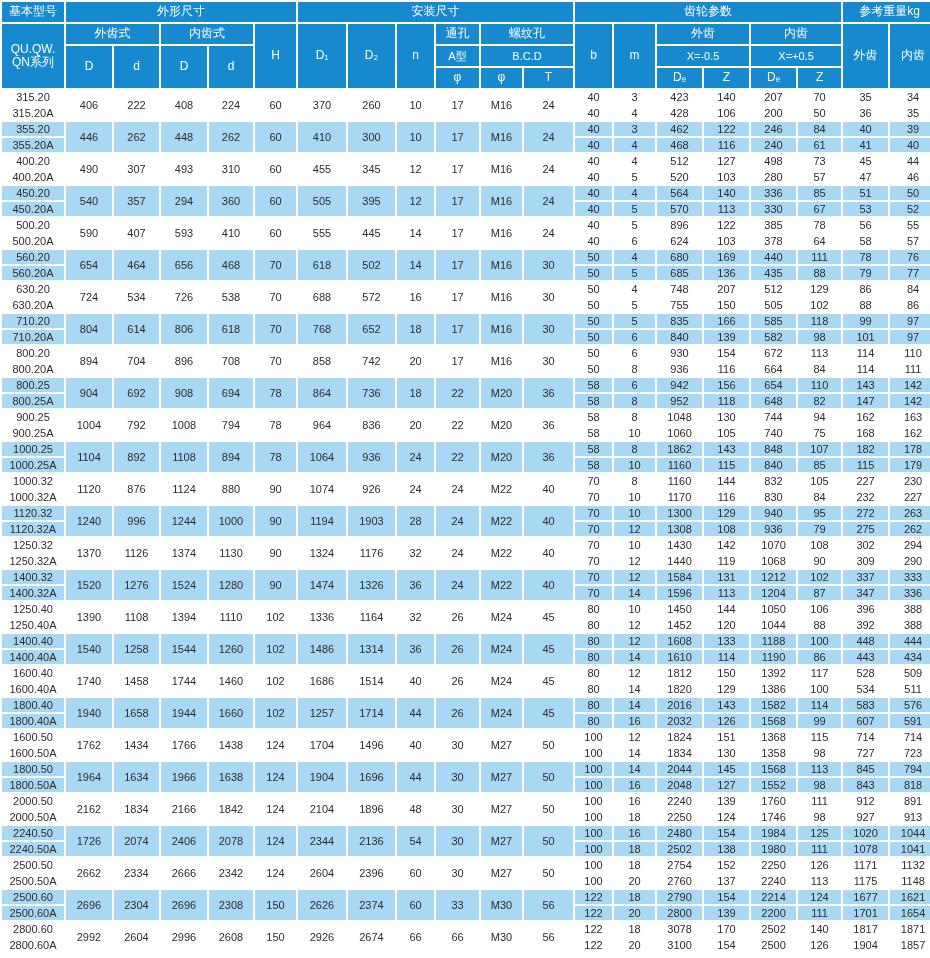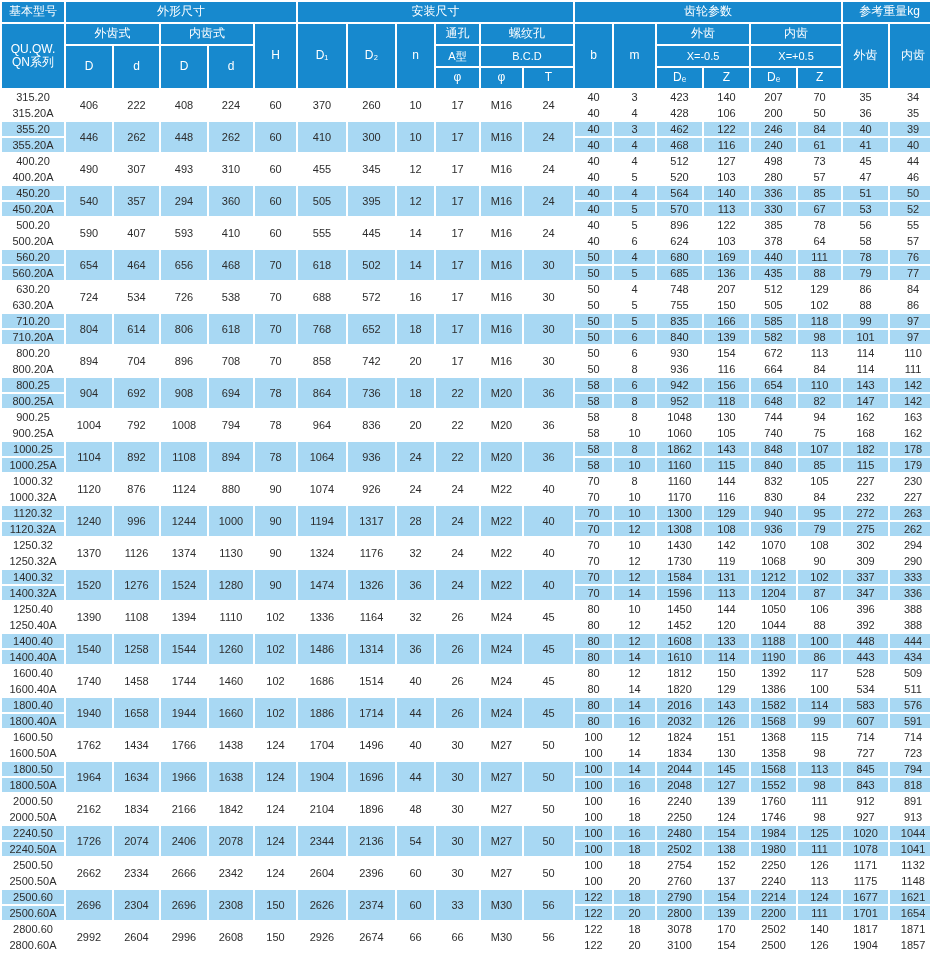--- a/index.html
+++ b/index.html
@@ -535,21 +535,21 @@
         <td>227</td>
       </tr>
       <tr>
         <td class="alt">1120.32</td>
         <td rowspan="2" class="alt">1240</td>
         <td rowspan="2" class="alt">996</td>
         <td rowspan="2" class="alt">1244</td>
         <td rowspan="2" class="alt">1000</td>
         <td rowspan="2" class="alt">90</td>
         <td rowspan="2" class="alt">1194</td>
-        <td rowspan="2" class="alt">1317</td>
+        <td rowspan="2" class="alt">1903</td>
         <td rowspan="2" class="alt">28</td>
         <td rowspan="2" class="alt">24</td>
         <td rowspan="2" class="alt">M22</td>
         <td rowspan="2" class="alt">40</td>
         <td class="alt">70</td>
         <td class="alt">10</td>
         <td class="alt">1300</td>
         <td class="alt">129</td>
         <td class="alt">940</td>
         <td class="alt">95</td>
@@ -586,21 +586,21 @@
         <td>142</td>
         <td>1070</td>
         <td>108</td>
         <td>302</td>
         <td>294</td>
       </tr>
       <tr>
         <td>1250.32A</td>
         <td>70</td>
         <td>12</td>
-        <td>1730</td>
+        <td>1440</td>
         <td>119</td>
         <td>1068</td>
         <td>90</td>
         <td>309</td>
         <td>290</td>
       </tr>
       <tr>
         <td class="alt">1400.32</td>
         <td rowspan="2" class="alt">1520</td>
         <td rowspan="2" class="alt">1276</td>
@@ -732,21 +732,21 @@
         <td>534</td>
         <td>511</td>
       </tr>
       <tr>
         <td class="alt">1800.40</td>
         <td rowspan="2" class="alt">1940</td>
         <td rowspan="2" class="alt">1658</td>
         <td rowspan="2" class="alt">1944</td>
         <td rowspan="2" class="alt">1660</td>
         <td rowspan="2" class="alt">102</td>
-        <td rowspan="2" class="alt">1886</td>
+        <td rowspan="2" class="alt">1257</td>
         <td rowspan="2" class="alt">1714</td>
         <td rowspan="2" class="alt">44</td>
         <td rowspan="2" class="alt">26</td>
         <td rowspan="2" class="alt">M24</td>
         <td rowspan="2" class="alt">45</td>
         <td class="alt">80</td>
         <td class="alt">14</td>
         <td class="alt">2016</td>
         <td class="alt">143</td>
         <td class="alt">1582</td>

